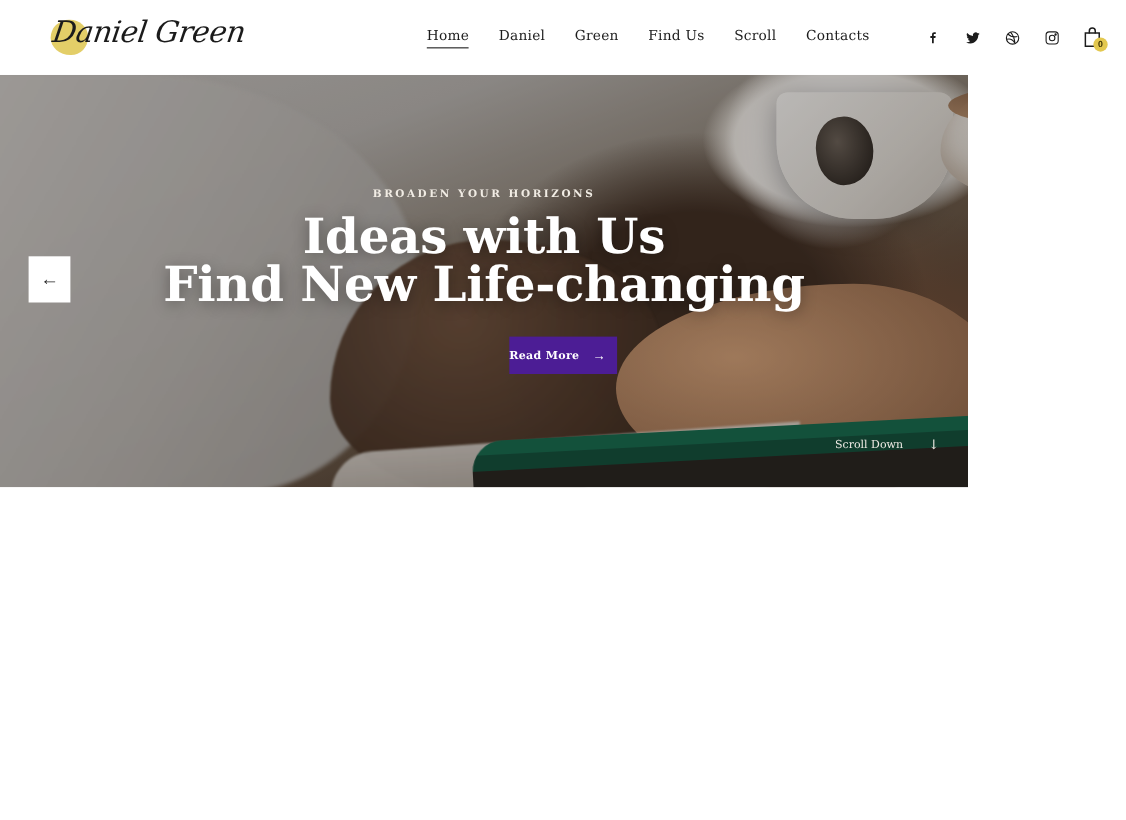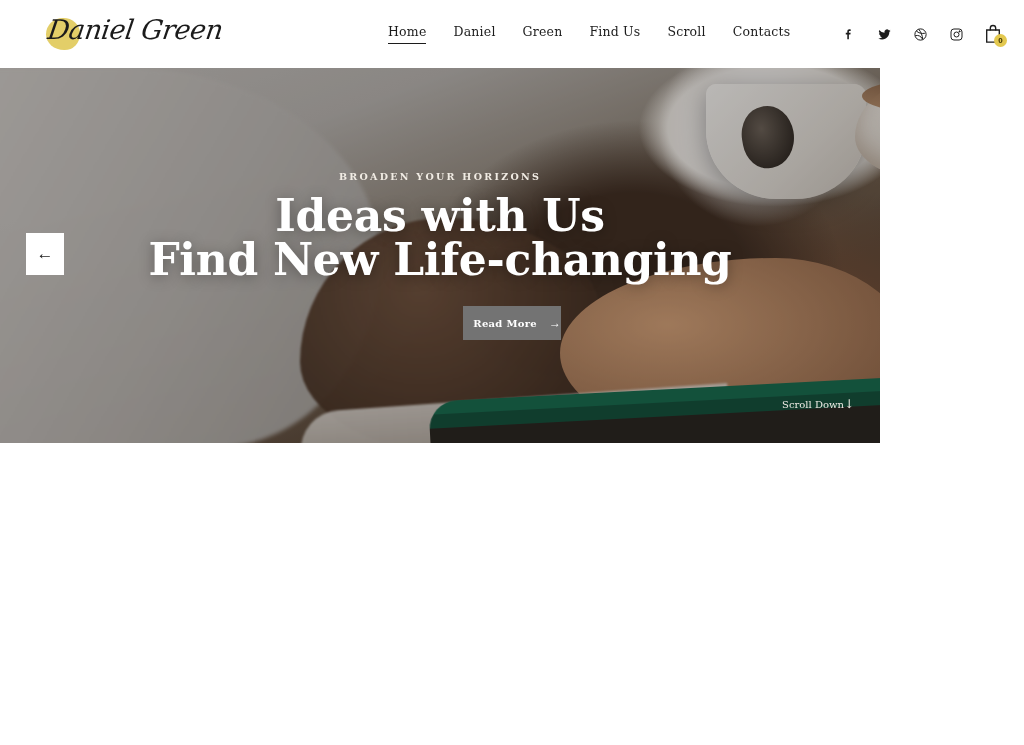--- a/index.html
+++ b/index.html
@@ -77,34 +77,34 @@
   .hero-inner { position:absolute; inset:0; z-index:6; }
   .hero-eyebrow { position:absolute; top:103px; width:100%; text-align:center;
     color:#f1ece4; font-family:"DejaVu Serif", serif; font-size:9.5px;
     font-weight:bold; letter-spacing:2.3px; }
   .hero-title { position:absolute; top:126px; width:100%; text-align:center;
     color:#ffffff; font-family:"DejaVu Serif", serif; font-size:44px;
     line-height:1.0; font-weight:bold; letter-spacing:-0.3px;
     text-shadow:0 2px 14px rgba(0,0,0,.35); }
   .hero-title span { display:block; }
   .read-more { position:absolute; left:463px; top:238px; width:98px; height:34px;
-    background:#737373; color:#fff; display:flex; align-items:center;
-    justify-content:flex-end; gap:12px; cursor:pointer; }
+    background:#4c1d95; color:#fff; display:flex; align-items:center;
+    justify-content:flex-start; gap:12px; cursor:pointer; }
   .read-more .lbl { font-family:"DejaVu Serif", serif; font-size:10px;
     font-weight:bold; letter-spacing:.3px; }
   .read-more .arw { font-size:12px; line-height:1; }
 
   .arrow-btn { position:absolute; width:38px; height:42px; background:#fff;
     display:flex; align-items:center; justify-content:center; cursor:pointer;
     color:#222; font-size:17px; z-index:8; }
   .arrow-left { left:26px; top:165px; }
   .arrow-right { left:960px; top:165px; }
 
   .scroll-down { position:absolute; right:26px; top:329px; display:flex;
-    align-items:center; gap:0; color:#f0ece6; font-family:"DejaVu Serif", serif;
+    align-items:center; gap:23px; color:#f0ece6; font-family:"DejaVu Serif", serif;
     font-size:10px; z-index:8; cursor:pointer; }
   .scroll-down .dn { font-size:12px; }
 
   
   .about { position:absolute; top:443px; left:0; width:1024px; height:302px;
     background:#ffffff; }
 </style>
 </head>
 <body>
 

